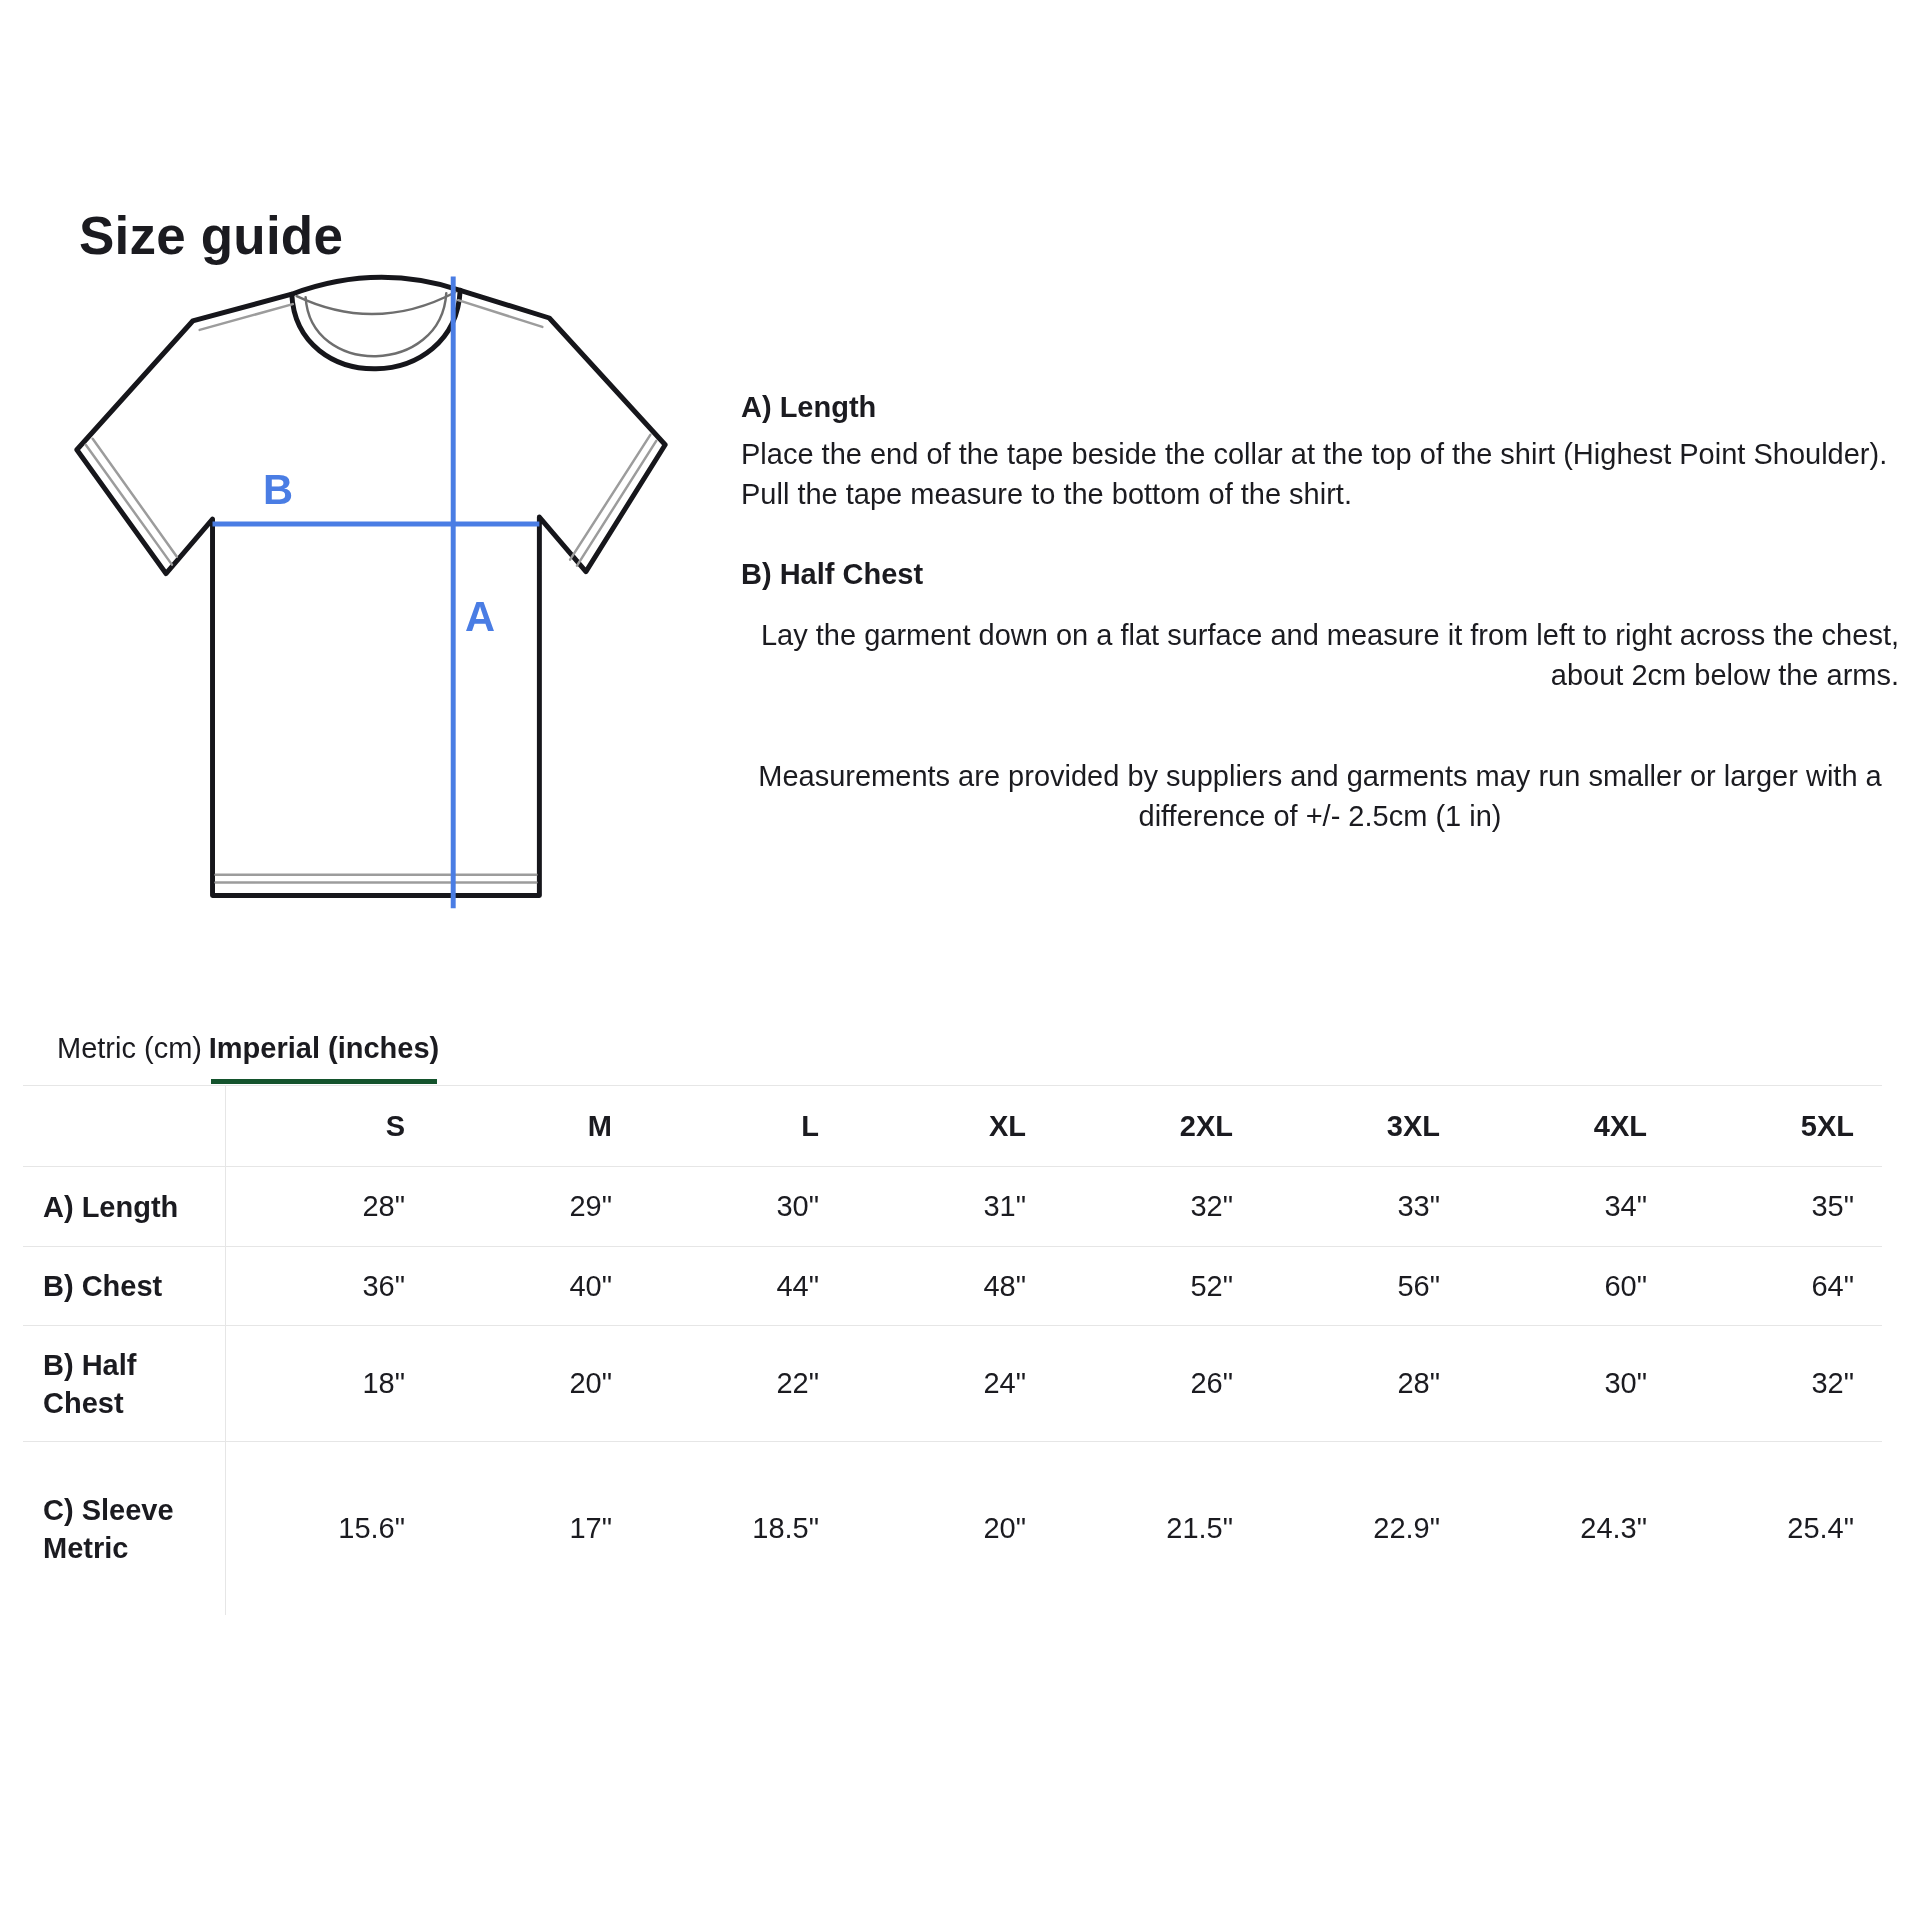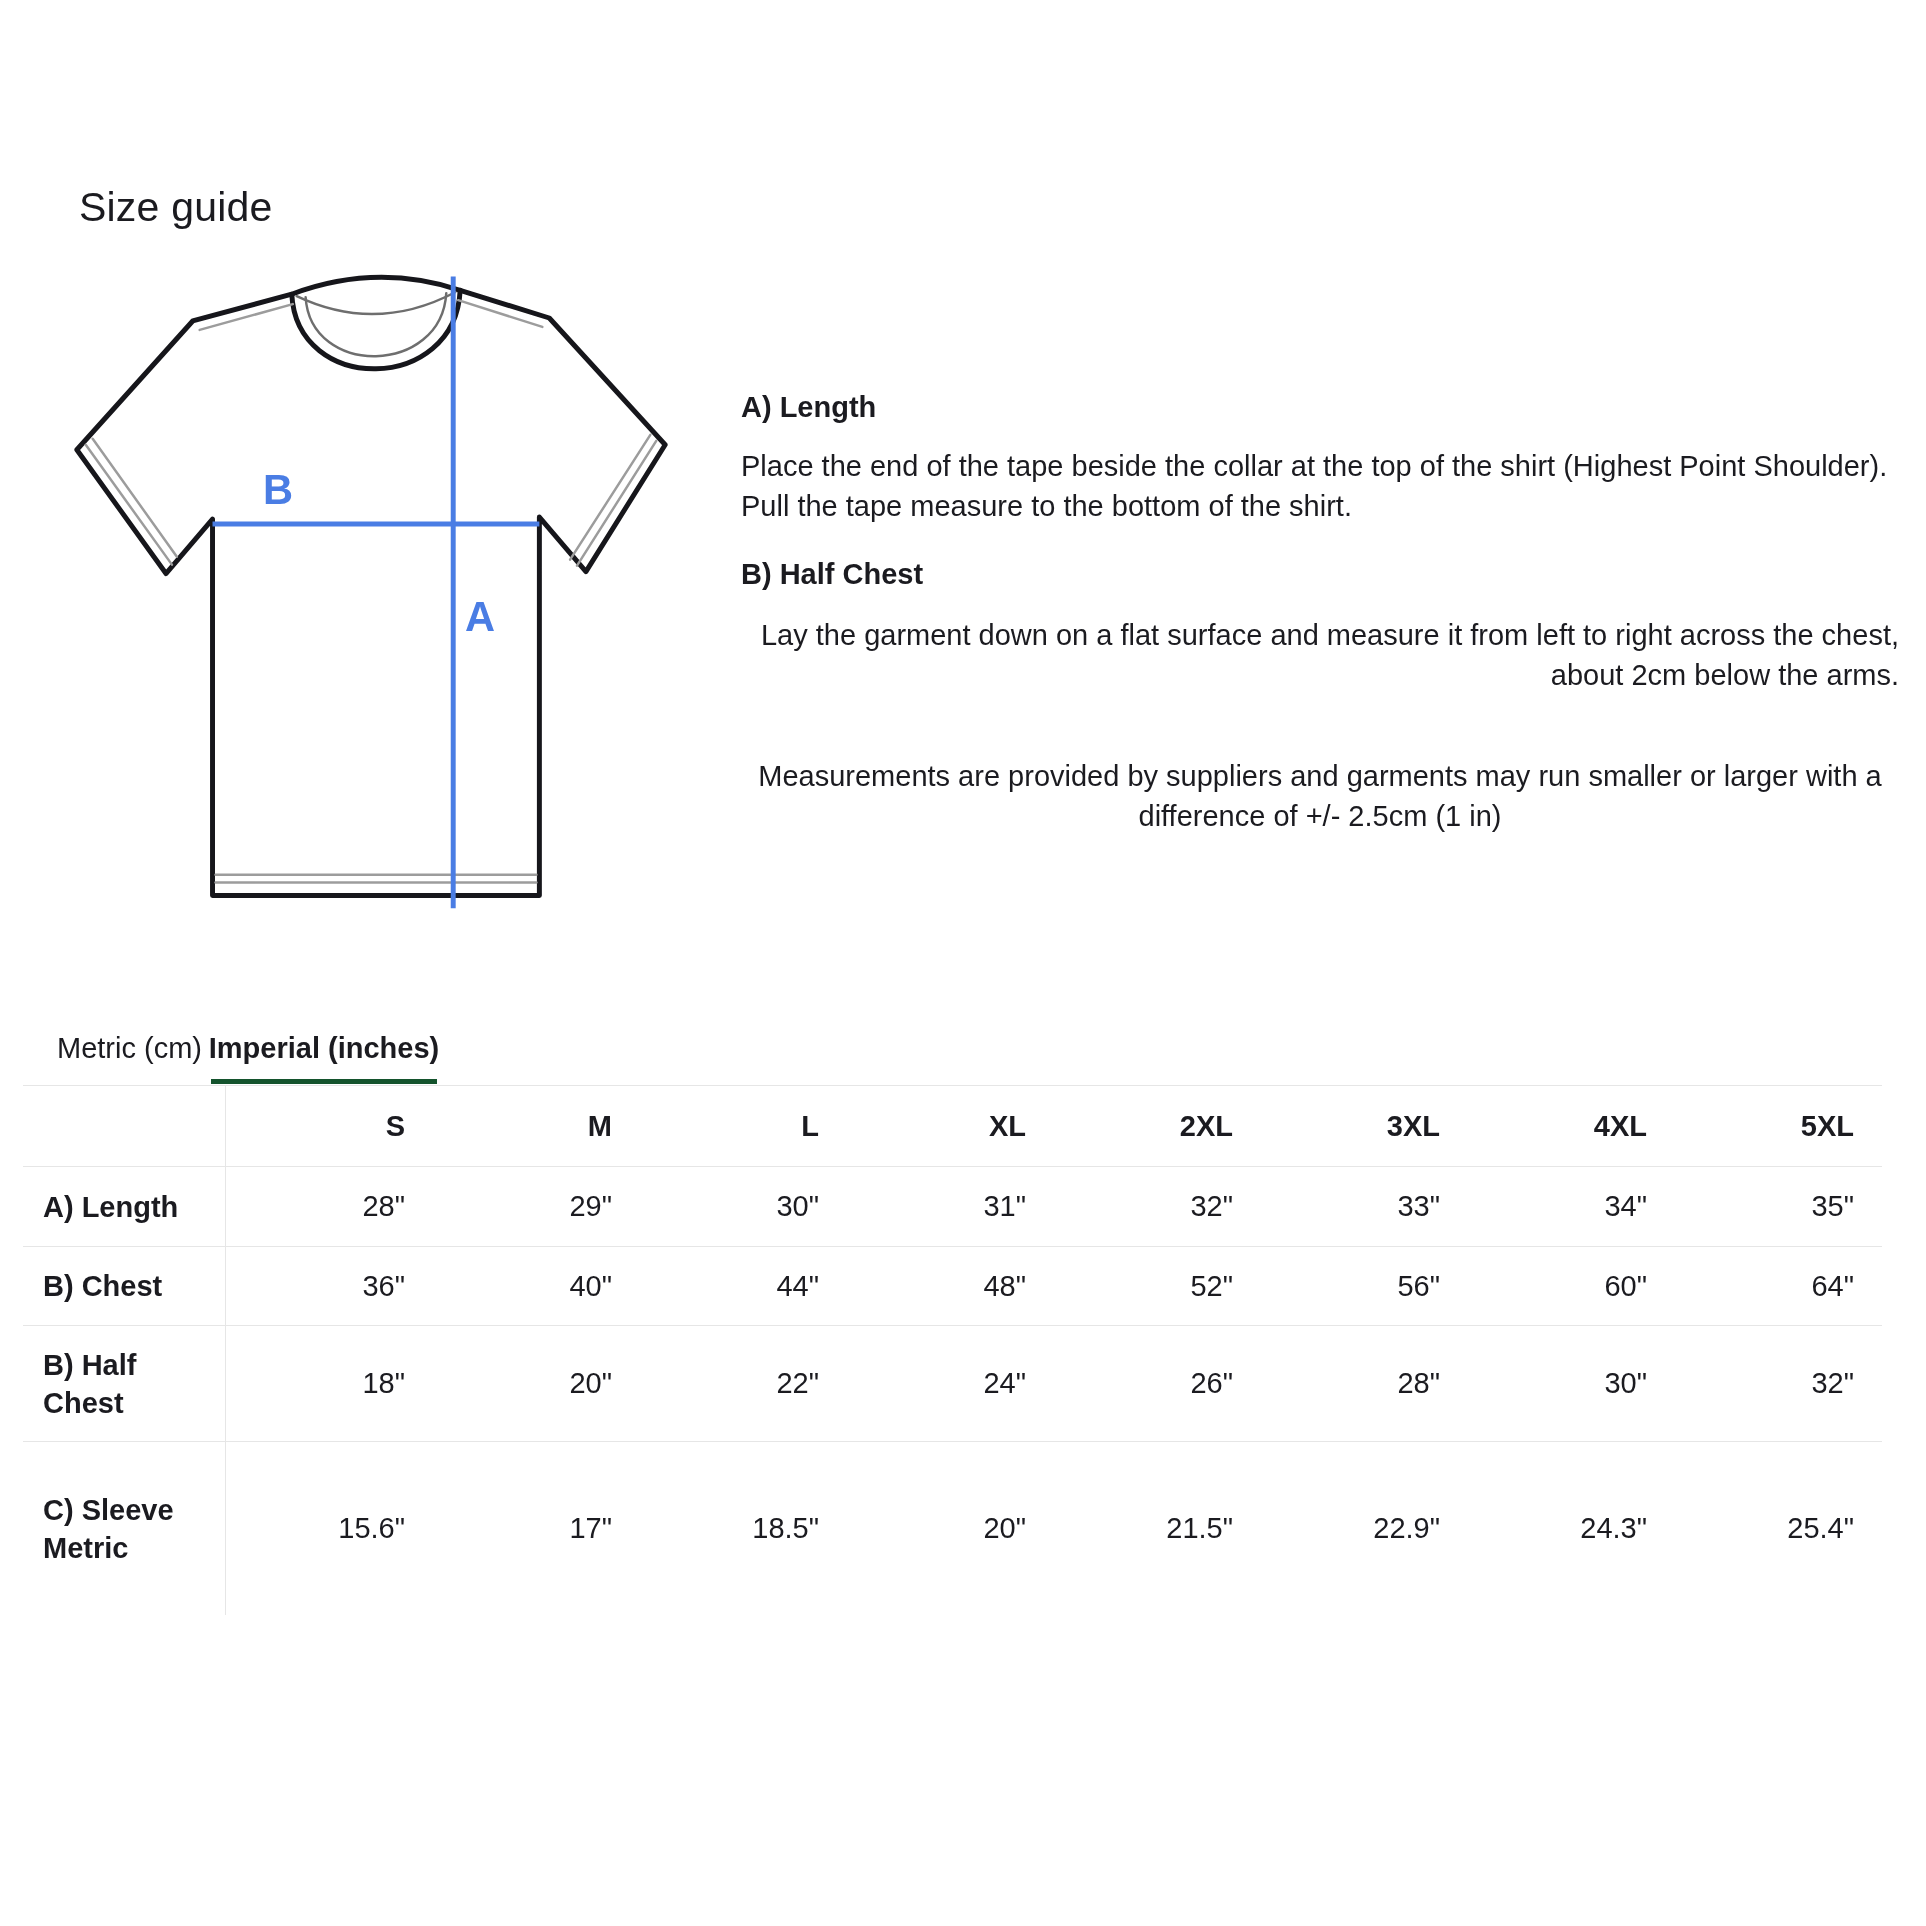--- a/index.html
+++ b/index.html
@@ -4,33 +4,33 @@
 <style>
   html,body{margin:0;padding:0;background:#ffffff;}
   body{
     width:1927px;height:1927px;position:relative;overflow:hidden;
     font-family:"Liberation Sans",sans-serif;color:#1b1b20;
     -webkit-font-smoothing:antialiased;
   }
   .abs{position:absolute;}
   
   #page-title{
-    left:79px;top:184px;font-size:41px;font-weight:400;letter-spacing:0.2px;
+    left:79px;top:205px;font-size:53px;font-weight:700;letter-spacing:0.2px;
   }
   
   #shirt-diagram{left:59px;top:246px;width:624px;height:665px;}
   
   .instr-heading{
     left:741px;width:1158px;font-size:29px;font-weight:700;line-height:36px;
   }
   .instr-body{
     left:741px;width:1158px;font-size:29px;font-weight:400;line-height:40px;
   }
   #instr-h1{top:389px;}
-  #instr-p1{top:446px;}
+  #instr-p1{top:434px;}
   #instr-h2{top:556px;}
   #instr-p2{top:615px;text-align:right;}
   #instr-note{top:756px;text-align:center;}
   
   .tab{
     top:1018px;height:61px;display:flex;align-items:center;justify-content:center;
     font-size:29px;cursor:pointer;white-space:nowrap;text-align:center;
   }
   #tab-metric{left:48px;width:163px;font-weight:400;}
   #tab-imperial{left:211px;width:226px;font-weight:700;border-bottom:5px solid #14532d;}

